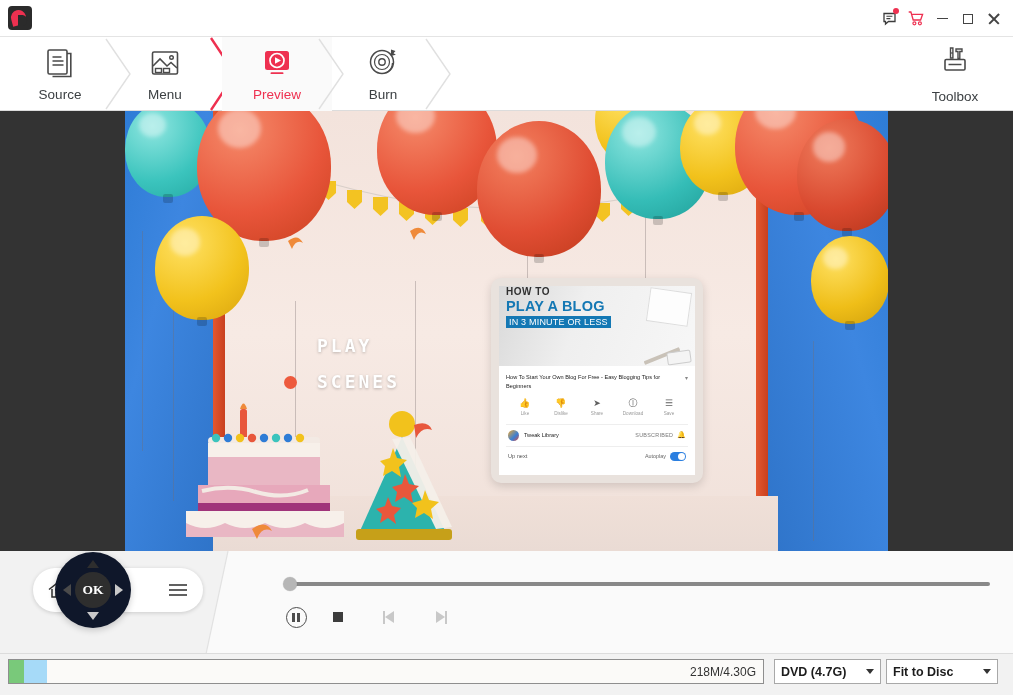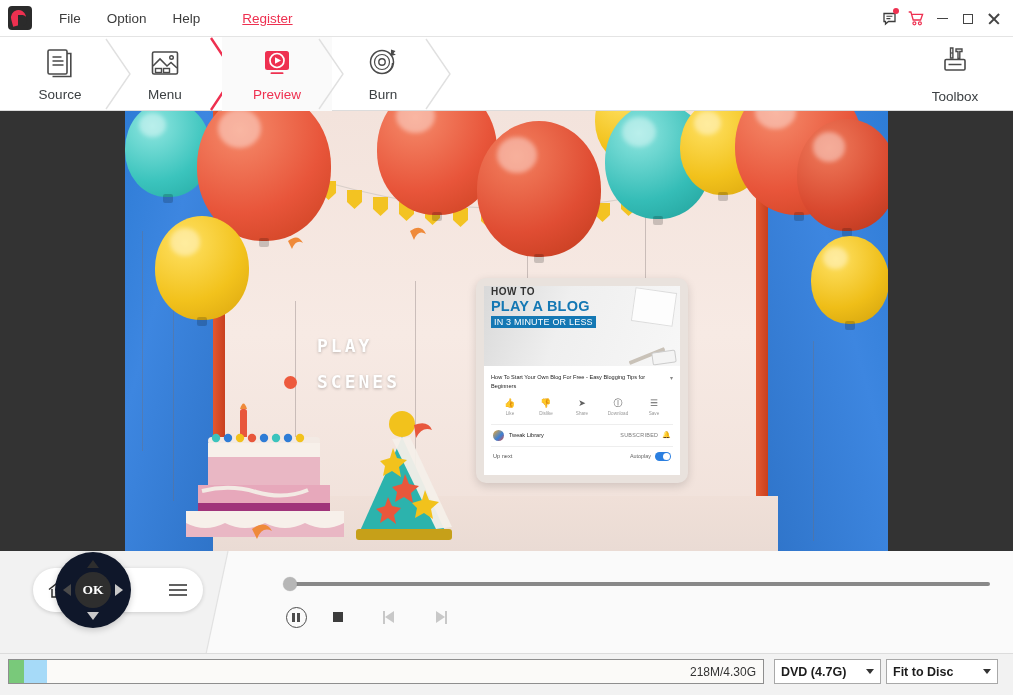--- a/index.html
+++ b/index.html
@@ -120,21 +120,21 @@
   }
   .bal .shine{
     position:absolute; left:16%; top:12%; width:32%; height:26%;
     border-radius:50%; background:rgba(255,255,255,.38); filter:blur(2px);
   }
   .string{ position:absolute; width:1px; background:rgba(120,110,110,.35); }
   .bunting{ position:absolute; }
   .cake{ position:absolute; }
   .hat{ position:absolute; }
   .tv{
-    position:absolute; left:351px; top:167px; width:212px; height:205px;
+    position:absolute; left:366px; top:167px; width:212px; height:205px;
     background:#e9e2dd; border-radius:10px;
     box-shadow:0 3px 10px rgba(0,0,0,.15);
     padding:8px;
   }
   .tv-screen{
     width:100%; height:100%; background:#fff; overflow:hidden;
     display:flex; flex-direction:column;
   }
   .tv-hero{
     height:80px; position:relative; flex:none;
@@ -296,26 +296,20 @@
   #combo-disc{ left:774px; width:107px; }
   #combo-fit{ left:886px; width:112px; }
 </style>
 </head>
 <body>
 
 <div id="app">
 
   <div class="titlebar">
     <div class="applogo"></div>
-    <div class="menubar">
-      <div class="mi">File</div>
-      <div class="mi">Option</div>
-      <div class="mi">Help</div>
-      <div class="mi register">Register</div>
-    </div>
     <div class="winctl">
       <div class="wbtn">
         <svg width="15" height="14" viewBox="0 0 15 14" aria-hidden="true">
           <path d="M1 1.5h11v8H5.5L2.5 12V9.5H1z" fill="none" stroke="#3c3c3c" stroke-width="1.3"></path>
           <path d="M3.4 4.3h6M3.4 6.6h4" stroke="#3c3c3c" stroke-width="1.1"></path>
         </svg>
         <span class="fb-badge"></span>
       </div>
       <div class="wbtn">
         <svg width="17" height="15" viewBox="0 0 17 15" aria-hidden="true">

